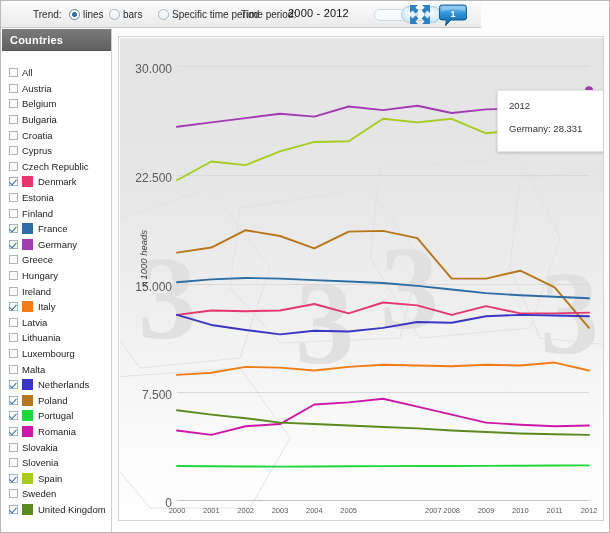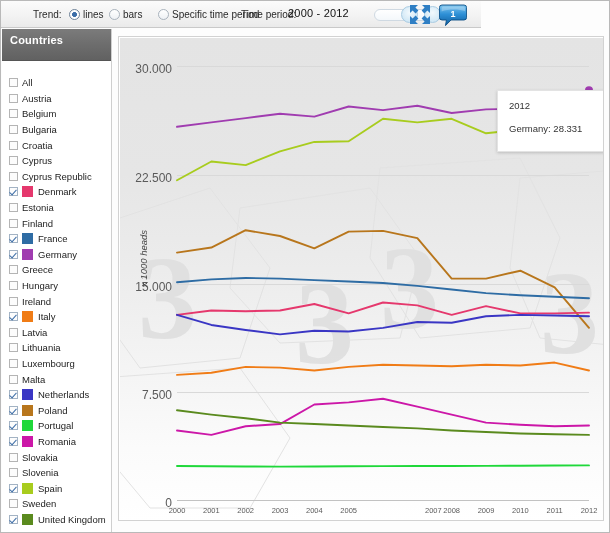--- a/index.html
+++ b/index.html
@@ -66,21 +66,21 @@
 
   
   .sidebar{
     position:absolute;left:1px;top:28px;width:110px;height:503px;
     box-sizing:border-box;
     background:#ffffff;
     border-right:1px solid #cfcfcf;
     overflow:hidden;
   }
   .side-head{
-    height:32px;box-sizing:border-box;
+    height:22px;box-sizing:border-box;
     background:linear-gradient(to bottom,#7b7b7b 0%,#6d6d6d 50%,#616161 100%);
     border-bottom:1px solid #555;
     color:#ffffff;font-size:11px;font-weight:bold;
     padding:5px 0 0 8px;letter-spacing:.2px;
   }
   .side-list{padding-top:14px;}
   .srow{
     position:relative;height:15.6px;padding-left:7px;
     display:flex;align-items:center;
   }
@@ -220,21 +220,21 @@
         <div class="srow">
           <span class="cbx"></span>
           <span class="slbl">Croatia</span>
         </div>
         <div class="srow">
           <span class="cbx"></span>
           <span class="slbl">Cyprus</span>
         </div>
         <div class="srow">
           <span class="cbx"></span>
-          <span class="slbl">Cyprus Republic</span>
+          <span class="slbl">Czech Republic</span>
         </div>
         <div class="srow hasw">
           <span class="cbx checked"></span>
           <span class="sw" style="background: rgb(229, 56, 109);"></span>
           <span class="slbl">Denmark</span>
         </div>
         <div class="srow">
           <span class="cbx"></span>
           <span class="slbl">Estonia</span>
         </div>

